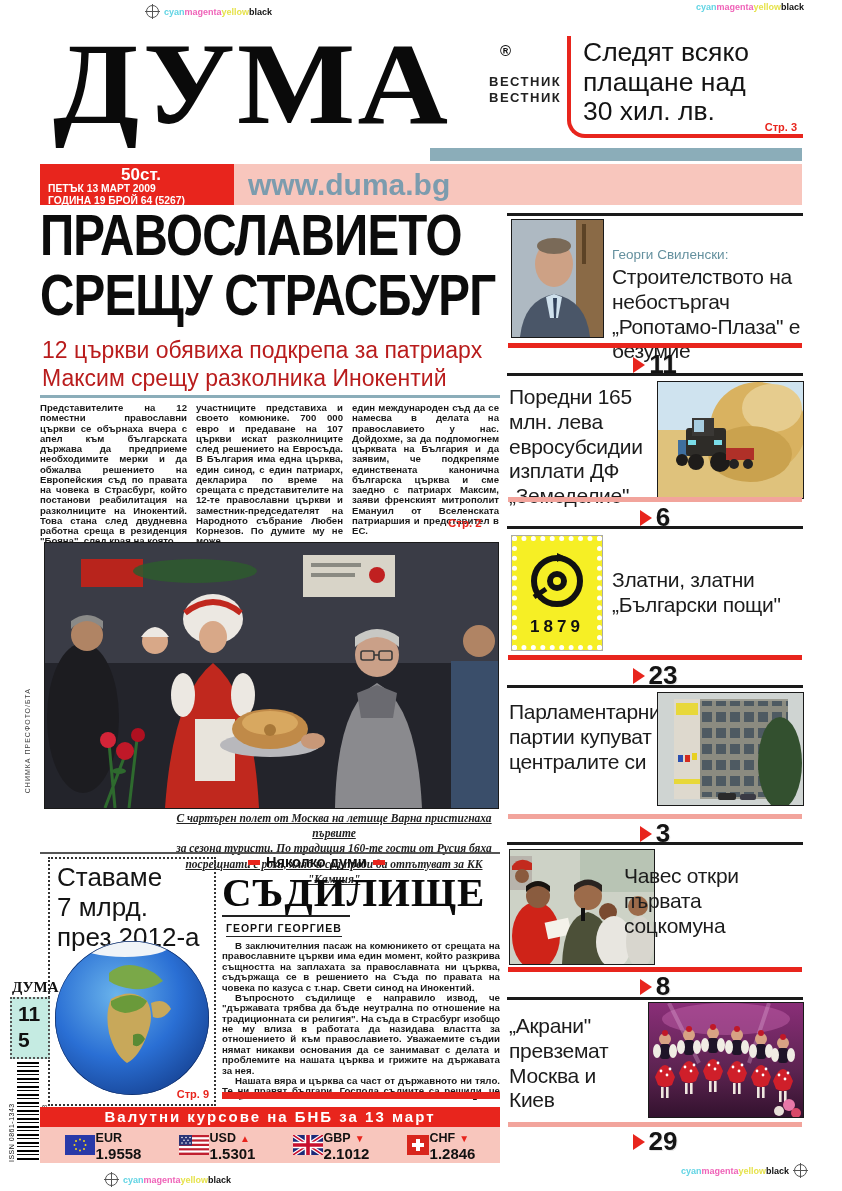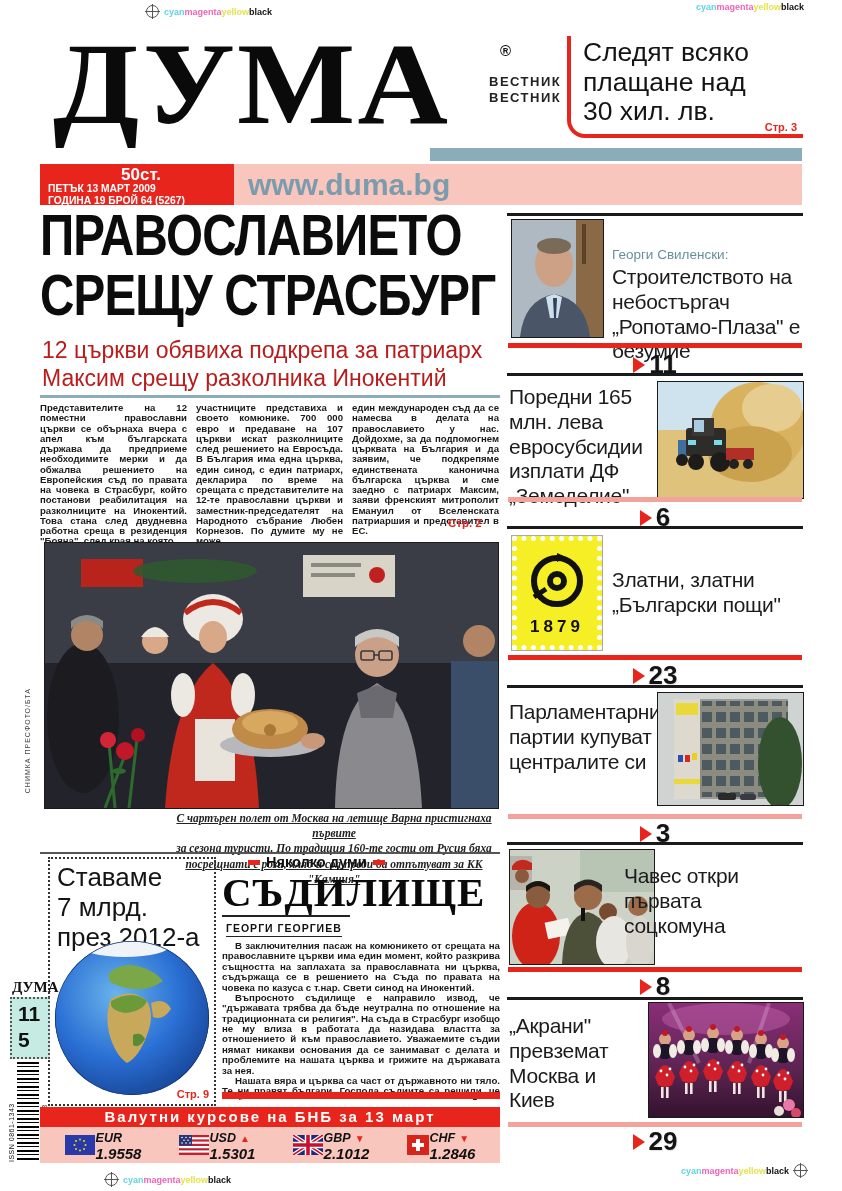--- a/index.html
+++ b/index.html
@@ -66,21 +66,21 @@
   .ed-title-rule{width:128px;height:2px;background:#222;margin-top:1px;}
   .ed-byline{font-size:10.5px;font-weight:800;letter-spacing:1px;border-bottom:1.5px solid #222;
     width:fit-content;padding-bottom:2px;margin:5px 0 4px 4px;}
   .ed-p{font-size:9.7px;font-weight:700;line-height:1.07;text-align:justify;text-indent:13px;margin:0;color:#1a1a1a;}
   #editorial-bar{left:222px;top:1092px;width:278px;height:7px;background:#e8251d;}
   
   #currency-head{left:40px;top:1107px;width:460px;height:20px;background:#e8251d;color:#fff;
     font-size:15px;font-weight:800;letter-spacing:2px;text-align:center;line-height:20px;}
   #currency-body{left:40px;top:1127px;width:460px;height:36px;background:#f8c6bd;display:flex;
     align-items:center;justify-content:space-around;padding:0 6px;box-sizing:border-box;}
-  .cur-item{display:flex;align-items:center;gap:1px;font-style:italic;}
+  .cur-item{display:flex;align-items:center;gap:1px;}
   .cur-txt{line-height:1.05;}
   .cur-code{font-size:12.5px;font-weight:800;}
   .cur-trend{color:#e8251d;font-size:10px;margin-left:4px;}
   .cur-val{font-size:15px;font-weight:800;}
   
   .sb-sep{left:507px;width:296px;height:2.5px;background:#1a1a1a;}
   .sb-rule-red{left:508px;width:294px;height:5px;background:#e8251d;}
   .sb-rule-pink{left:508px;width:294px;height:5px;background:#f2a49c;}
   .sb-kicker{font-size:13.5px;color:#64909e;margin-bottom:3px;}
   .sb-hl{font-size:21px;line-height:1.18;letter-spacing:-0.3px;color:#1c1c1c;}

